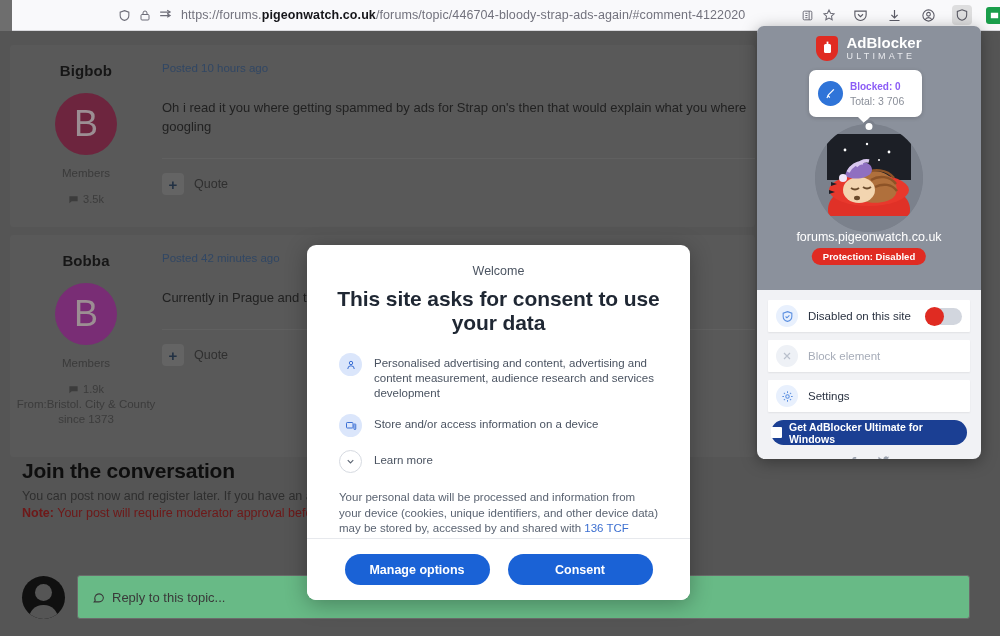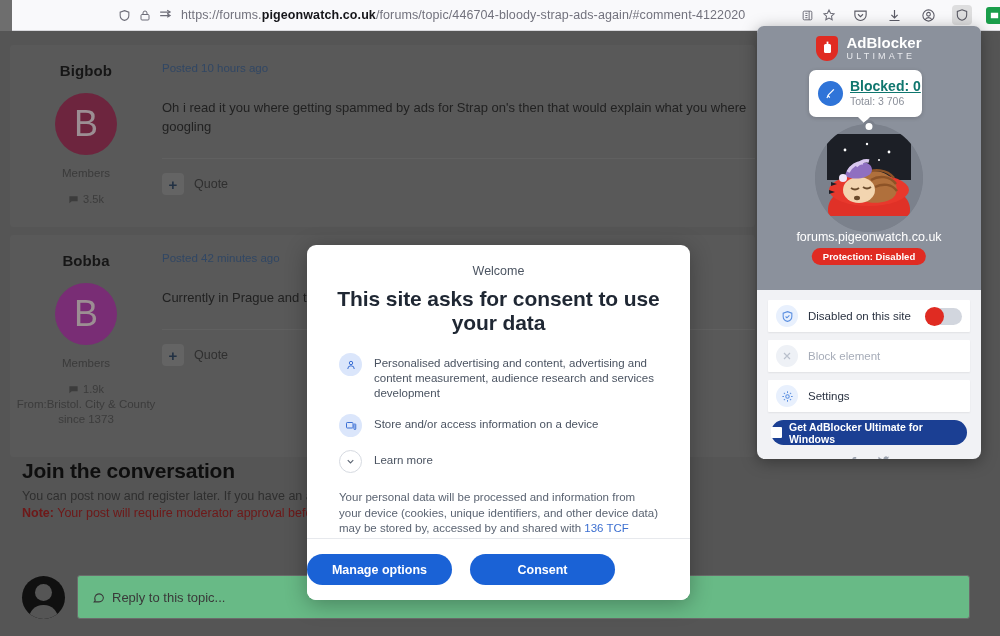--- a/index.html
+++ b/index.html
@@ -97,21 +97,21 @@
   .dlg-row { display: flex; align-items: flex-start; gap: 12px; margin-bottom: 13px; }
   .dlg-ic { width: 23px; height: 23px; border-radius: 50%; background: #dbe6fb;
     display: flex; align-items: center; justify-content: center; flex: none; color: #3b6fd4; }
   .dlg-ic.plain { background: #fff; border: 1px solid #d6dae1; }
   .dlg-row-txt { font-size: 11.5px; color: #4a5361; line-height: 15px; padding-top: 3px; }
   .dlg-p { font-size: 11.5px; color: #5b6472; line-height: 15.5px;
     padding: 4px 30px 0 32px; }
   .dlg-p + .dlg-p { padding-top: 13px; }
   .dlg-p a { color: #3c6fd0; text-decoration: none; }
   .dlg-btns { position: absolute; left: 0; bottom: 0; width: 100%; height: 62px;
-    display: flex; align-items: center; gap: 18px;
+    display: flex; align-items: center; justify-content: center; gap: 18px;
     border-top: 1px solid #e7e9ed; background: #fff; }
   .dlg-btn { width: 145px; height: 31px; border-radius: 16px; background: #1a62d6;
     color: #fff; font-size: 12.5px; font-weight: 700; border: none;
     display: flex; align-items: center; justify-content: center; cursor: pointer;
     font-family: "Liberation Sans", sans-serif; }
 
   
   .ab {
     position: absolute; left: 757px; top: 26px; width: 224px; height: 433px;
     background: #f1f2f5; border-radius: 7px 7px 8px 8px;
@@ -128,21 +128,21 @@
   .ab-name { font-size: 15px; font-weight: 700; color: #fff; line-height: 15px; }
   .ab-sub { font-size: 9px; color: #e9eaee; letter-spacing: 3.2px; line-height: 12px; }
   .ab-card { position: absolute; left: 52px; top: 44px; width: 113px; height: 47px;
     background: #fff; border-radius: 7px; display: flex; align-items: center;
     gap: 7px; padding-left: 9px; box-shadow: 0 1px 4px rgba(0,0,0,.18); }
   .ab-card::after { content: ""; position: absolute; left: 48px; bottom: -6px;
     width: 0; height: 0; border-left: 7px solid transparent;
     border-right: 7px solid transparent; border-top: 7px solid #fff; }
   .ab-card-ic { width: 25px; height: 25px; border-radius: 50%; background: #2f74d8;
     display: flex; align-items: center; justify-content: center; flex: none; }
-  .ab-blocked { font-size: 14px; font-weight: 700; color: #0f766e; line-height: 15px; text-decoration: underline; }
+  .ab-blocked { font-size: 10px; font-weight: 700; color: #8b5cf6; line-height: 15px; }
   .ab-total { font-size: 10.5px; color: #8a8f99; line-height: 14px; }
   .ab-mascot { position: absolute; left: 50%; top: 98px; transform: translateX(-50%);
     width: 108px; height: 108px; border-radius: 50%; background: #7b818c;
     overflow: hidden; }
   .ab-knob { position: absolute; left: 50%; top: 94px; transform: translateX(-50%);
     width: 13px; height: 13px; border-radius: 50%; background: #fff;
     border: 3px solid #7b818c; z-index: 3; }
   .ab-site { position: absolute; left: 0; top: 204px; width: 100%; text-align: center;
     font-size: 12.5px; color: #fff; }
   .ab-badge { position: absolute; left: 50%; top: 222px; transform: translateX(-50%);

